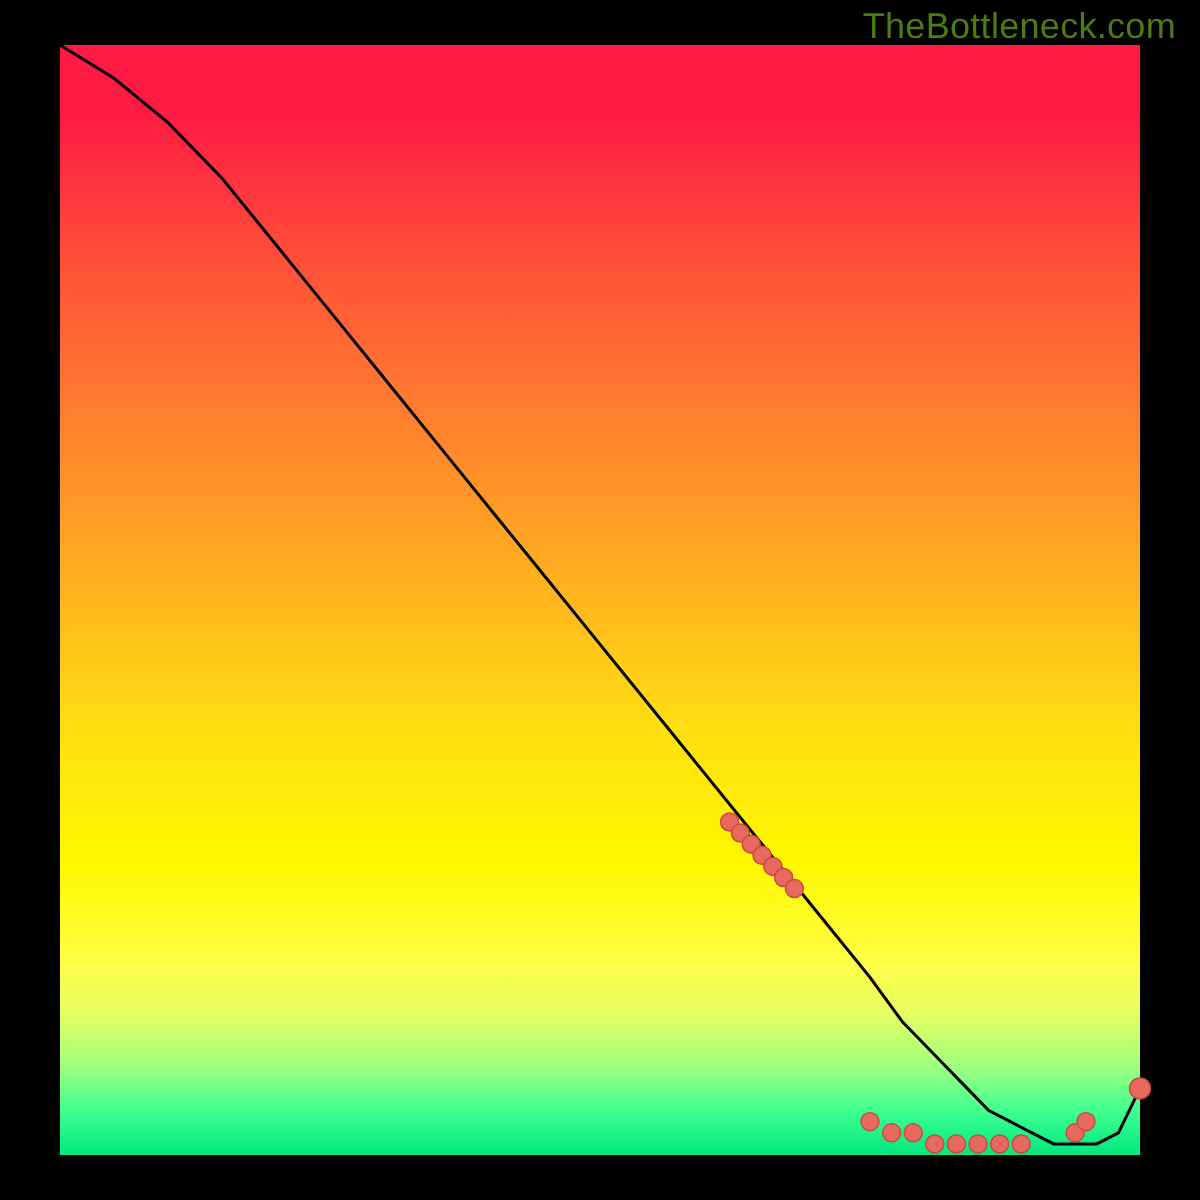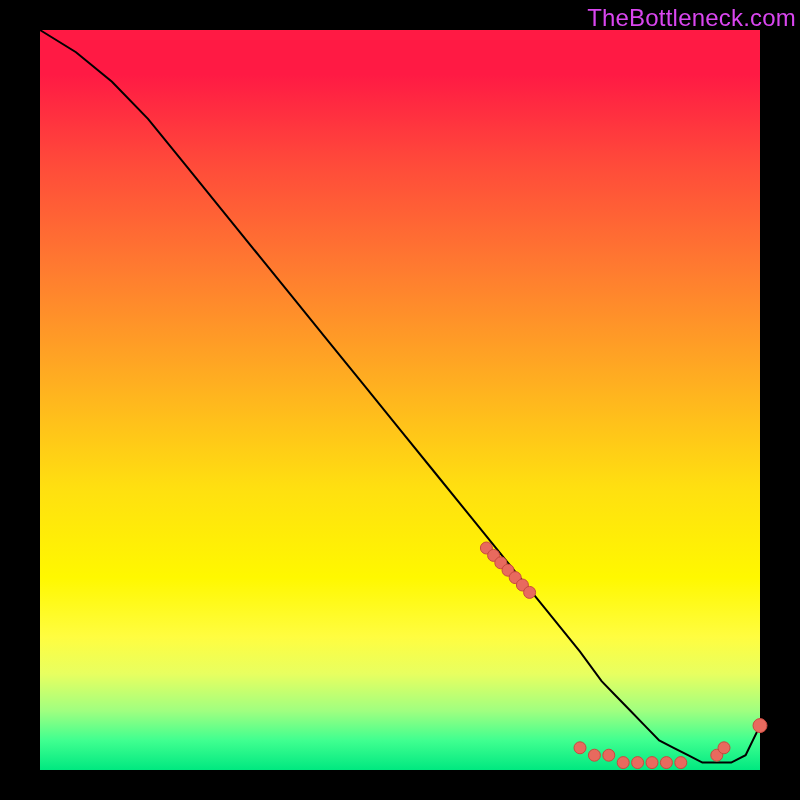--- a/index.html
+++ b/index.html
@@ -35,22 +35,22 @@
       #fffd40 82%,
       #e8ff60 87%,
       #a0ff80 92%,
       #40ff90 96%,
       #00e880 100%
     );
   }
   .watermark {
     position: absolute;
     top: 4px;
-    right: 4px;
-    color: #d946ef;
+    right: 16px;
+    color: #4d7c0f;
     font-size: 24px;
     font-weight: 500;
     letter-spacing: 0.2px;
     user-select: none;
   }
   svg.curve {
     position: absolute;
     left: 0;
     top: 0;
     width: 720px;

